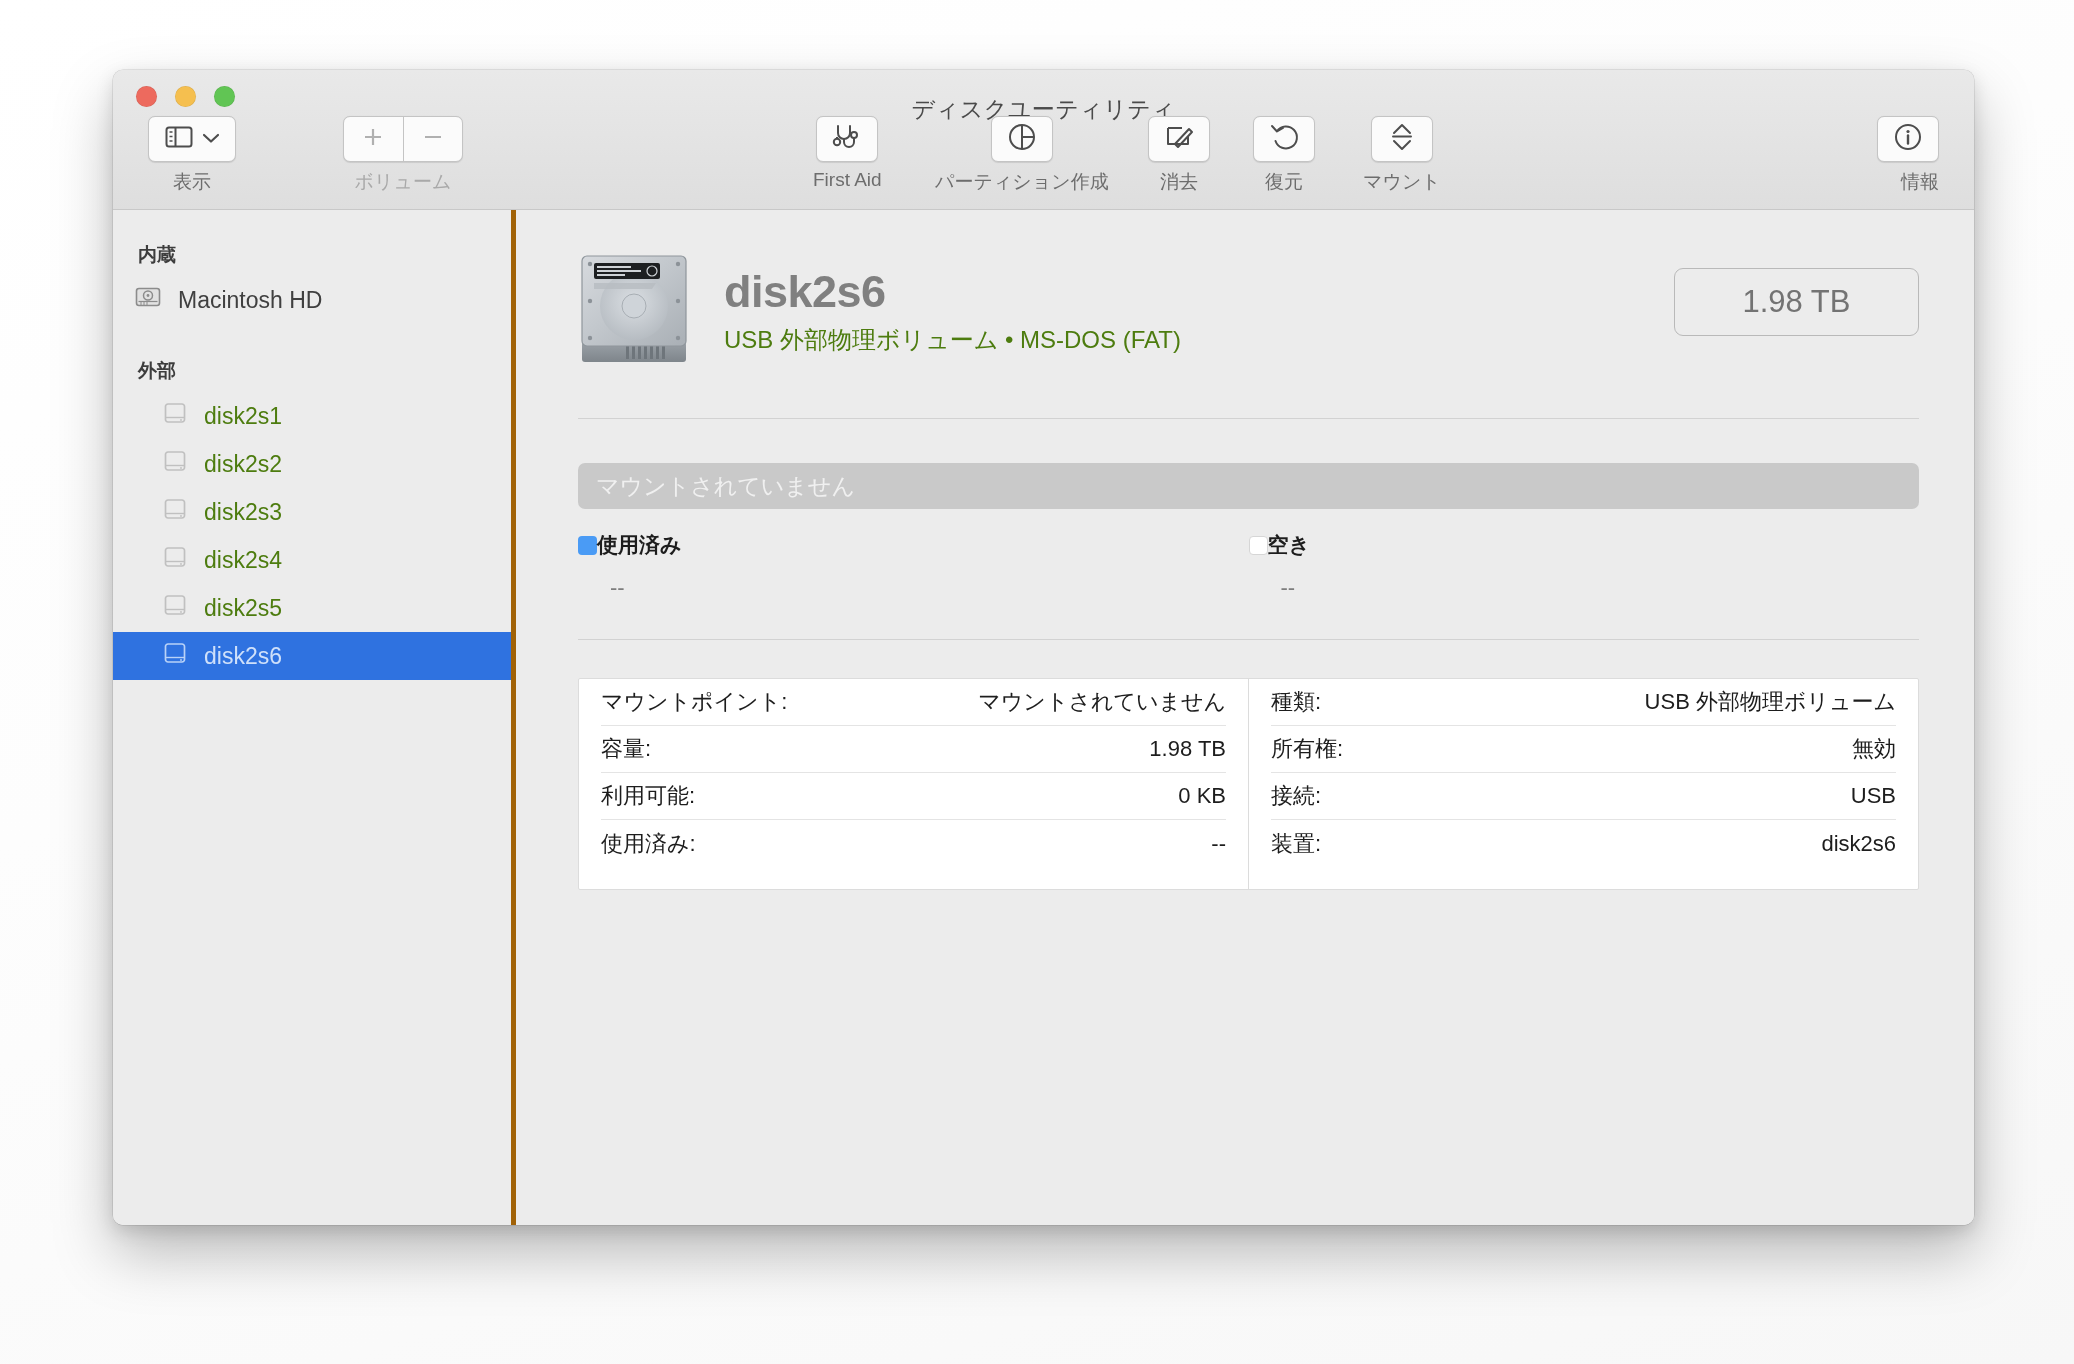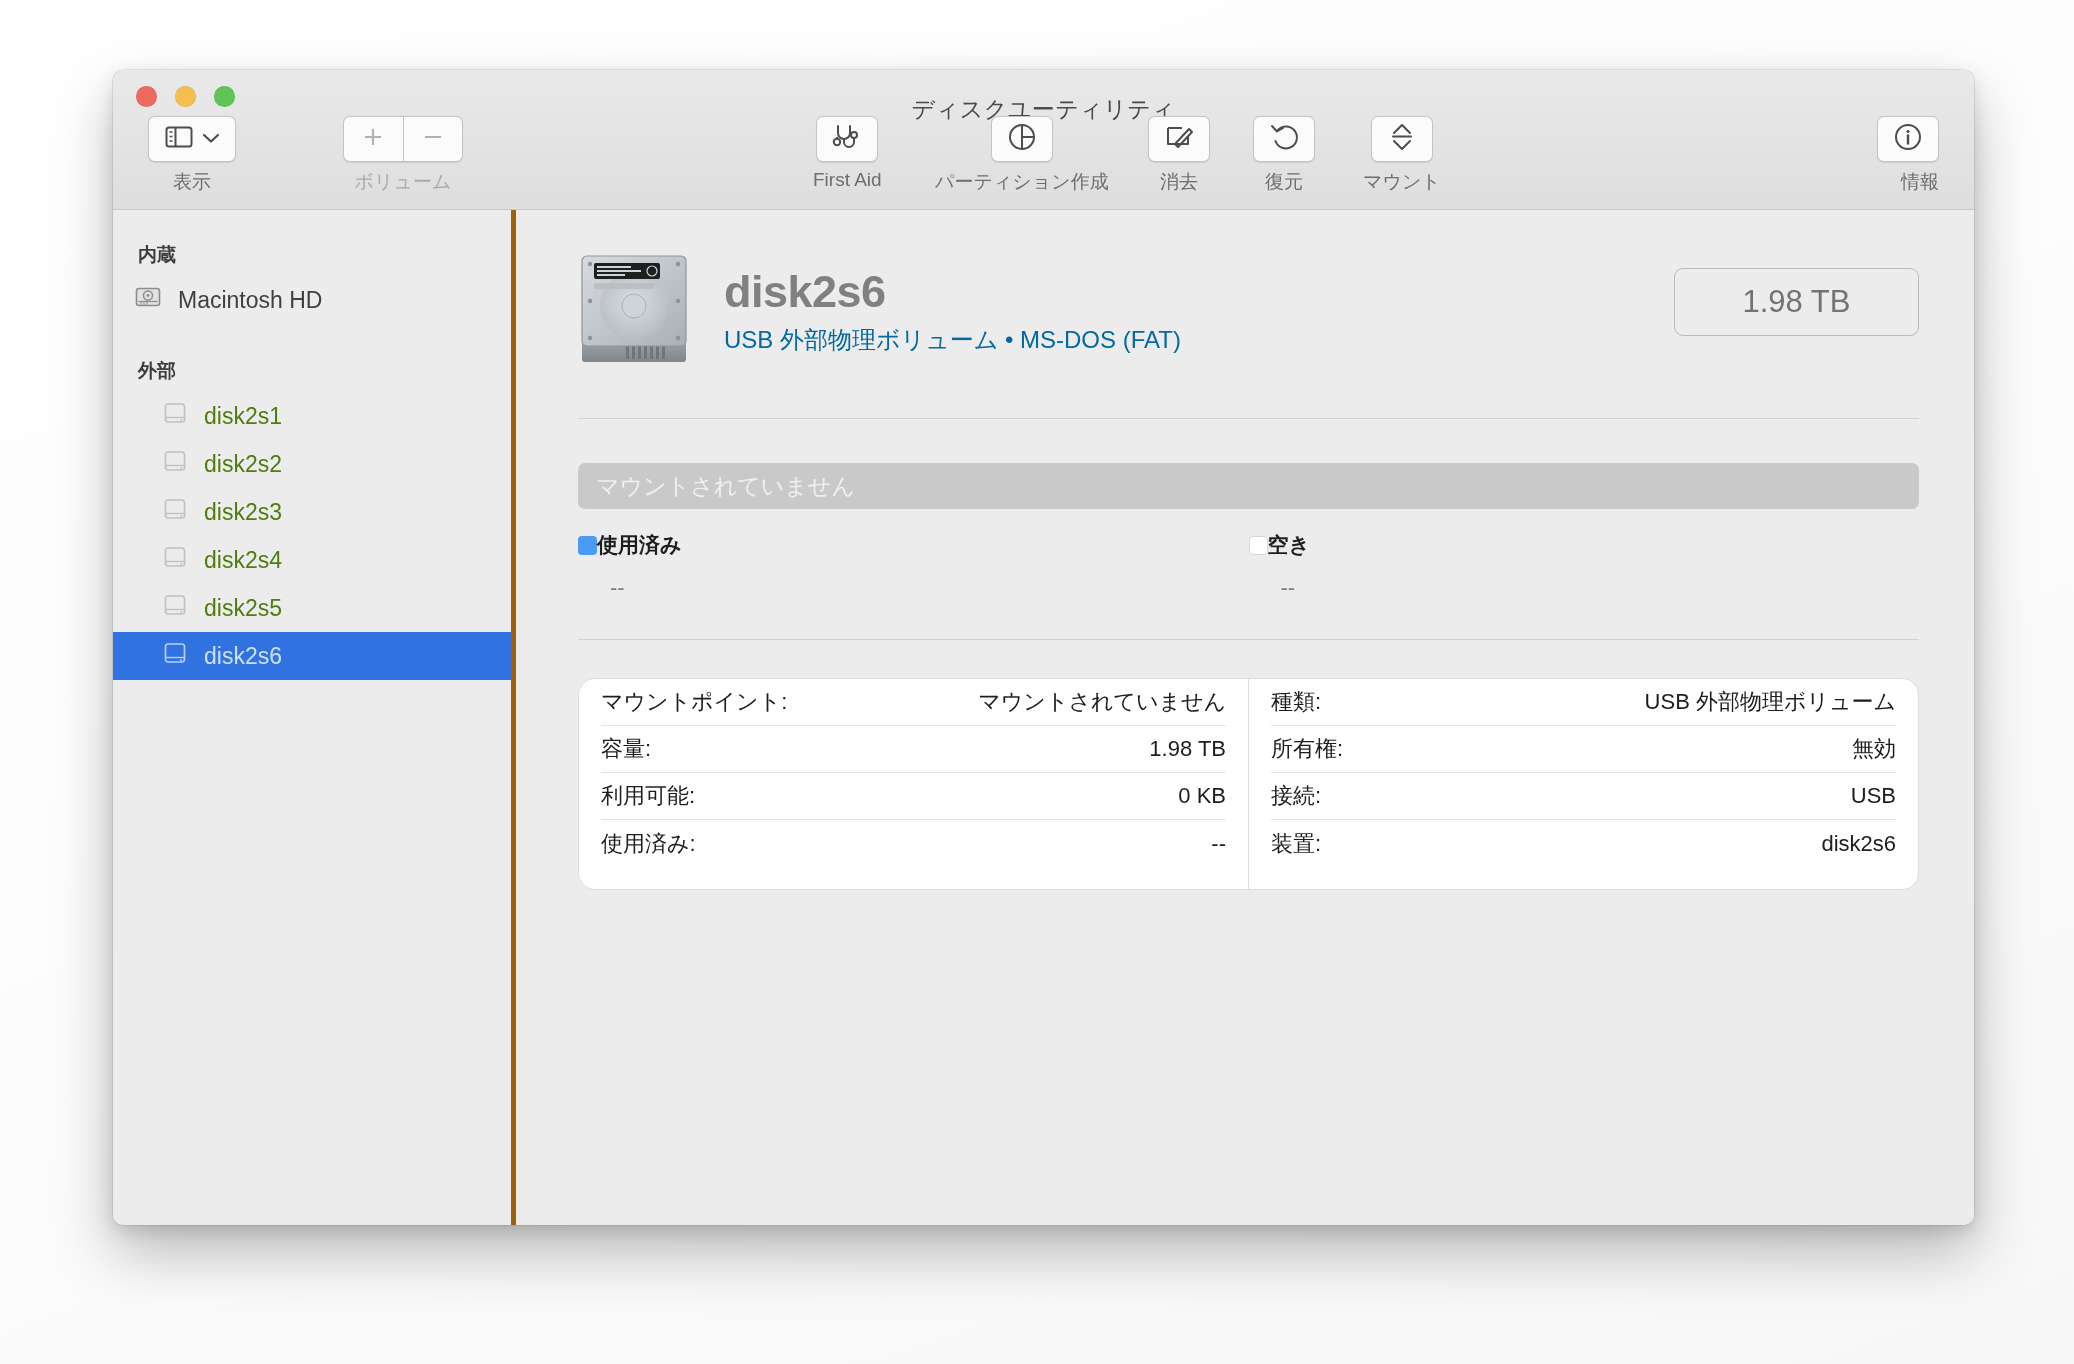--- a/index.html
+++ b/index.html
@@ -111,21 +111,21 @@
     padding: 40px 55px 0 62px;
     min-width: 0;
   }
 
   .vol-header { display: flex; align-items: center; position: relative; }
   .vol-meta { margin-left: 34px; }
   .vol-name {
     font-size: 45px; font-weight: bold; color: #808080;
     letter-spacing: -0.5px; line-height: 1.15;
   }
-  .vol-sub { font-size: 24px; color: #0369a1; margin-top: 6px; }
+  .vol-sub { font-size: 24px; color: #4d7c0f; margin-top: 6px; }
   .capacity-badge {
     position: absolute; right: 0; top: 18px;
     width: 245px; height: 68px;
     border: 1.5px solid #b9b9b9; border-radius: 9px;
     display: flex; align-items: center; justify-content: center;
     font-size: 31px; color: #737373;
   }
 
   .hr { height: 1px; background: #d2d2d2; margin: 46px 0 0 0; }
 
@@ -145,21 +145,21 @@
   .legend-name { font-size: 21px; font-weight: bold; color: #1d1d1d; }
   .legend-val { font-size: 22px; color: #7d7d7d; margin-top: 16px; margin-left: 32px; }
 
   .hr2 { height: 1px; background: #d2d2d2; margin-top: 38px; }
 
   
   .info-card {
     margin-top: 38px;
     background: #ffffff;
     border: 1px solid #dcdcdc;
-    border-radius: 17px;
+    border-radius: 2px;
     display: flex;
     height: 212px;
   }
   .info-col { flex: 1; padding: 0 22px; }
   .info-col + .info-col { border-left: 1px solid #dcdcdc; }
   .info-row {
     height: 47px;
     display: flex; align-items: center; justify-content: space-between;
     border-bottom: 1px solid #e4e4e4;
     font-size: 22px;

